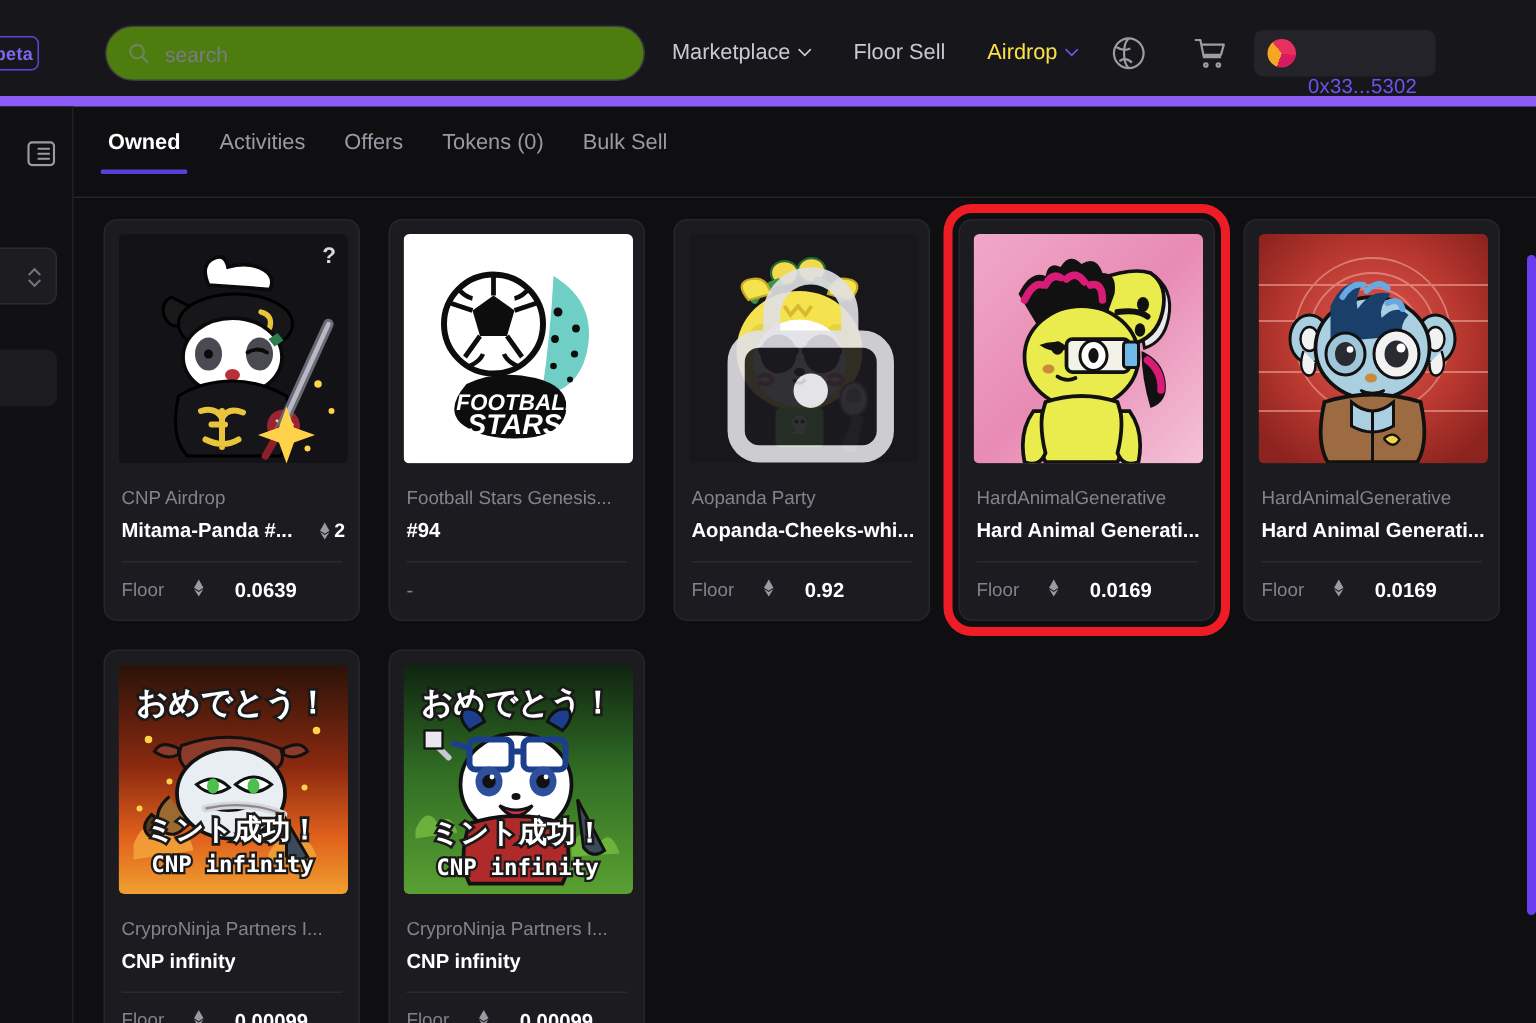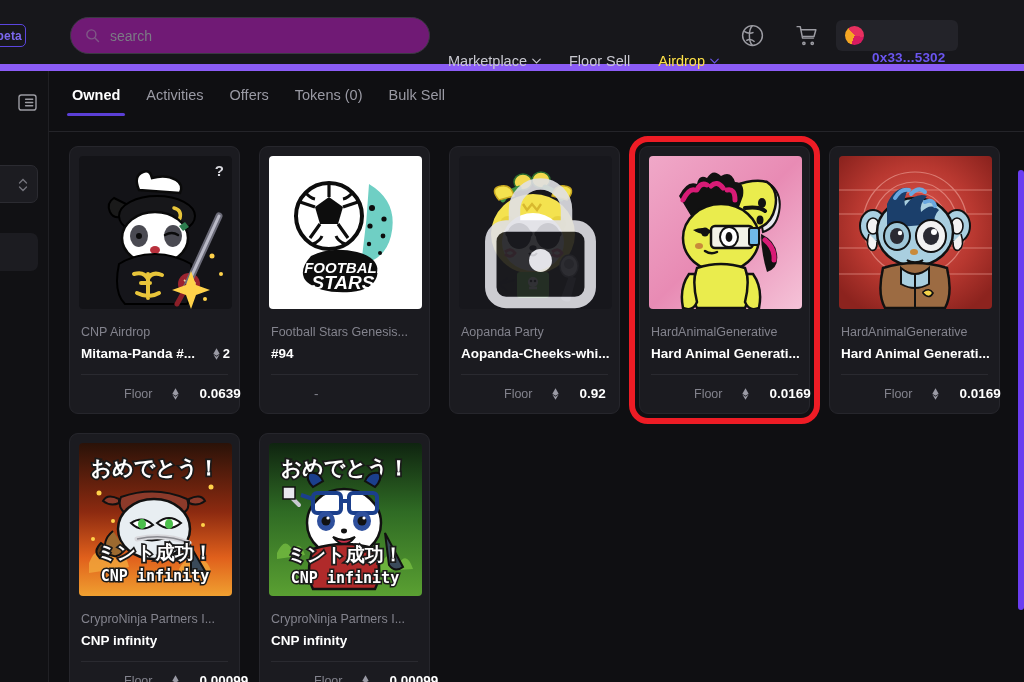--- a/index.html
+++ b/index.html
@@ -25,32 +25,32 @@
     color:#7b68ee; font-size:12px; font-weight:bold;
     display:flex; align-items:center; justify-content:flex-end;
     padding-right:3px; letter-spacing:0.2px;
     background:#17171b;
   }
   .search-box {
     position:absolute; left:70px; top:17px;
     width:360px; height:37px;
     border:1px solid #3a3a42; border-radius:19px;
     display:flex; align-items:center; padding:0 14px;
-    background:#701a75;
+    background:#4d7c0f;
     justify-content:space-between;
   }
   .search-icon { width:15px; height:15px; flex:none; margin-right:10px; opacity:.55; }
   .search-input {
     background:transparent; border:none; outline:none;
     color:#c9c9d1; font-size:14px; font-family:"Liberation Sans", sans-serif;
     width:100%;
   }
   .search-input::placeholder { color:#7b7b85; }
 
-  .nav-links { position:absolute; left:448px; top:0; height:69px; display:flex; align-items:flex-end; gap:0; }
+  .nav-links { position:absolute; left:448px; top:0; height:69px; display:flex; align-items:center; gap:0; }
   .nav-item {
     display:flex; align-items:center; gap:5px;
     color:#c9c9d1; font-size:14.5px; cursor:pointer;
     margin-right:28px; white-space:nowrap;
   }
   .nav-item.accent { color:#fde047; }
   .chev { width:9px; height:6px; flex:none; }
 
   .icon-btn {
     position:absolute; top:23px; width:25px; height:25px;
@@ -64,21 +64,21 @@
     height:31px; min-width:120px;
     background:#232329; border-radius:6px;
     display:flex; align-items:center; padding:0 12px 0 9px; gap:8px;
     cursor:pointer;
   }
   .wallet-avatar {
     width:19px; height:19px; border-radius:50%; flex:none;
     background:
       conic-gradient(from 200deg, #f5a623 0deg 120deg, #e8305f 120deg 260deg, #d81b60 260deg 360deg);
   }
-  .wallet-addr { color:#6b55f0; font-size:13.5px; font-weight:bold; letter-spacing:.2px;margin-top:44px; }
+  .wallet-addr { color:#6b55f0; font-size:13.5px; font-weight:normal; letter-spacing:.2px;margin-top:44px; }
 
   
   .left-rail {
     position:absolute; left:0; top:71px; width:49px; height:611px;
     background:#111114; border-right:1px solid #202024;
   }
   .rail-toggle {
     position:absolute; left:18px; top:23px; width:19px; height:17px;
     cursor:pointer; opacity:.75;
   }
@@ -145,23 +145,22 @@
   }
   .card-title {
     color:#ffffff; font-size:13.5px; font-weight:bold;
     white-space:nowrap; overflow:hidden; text-overflow:ellipsis;
   }
   .qty { display:flex; align-items:center; gap:3px; flex:none; }
   .qty-val { color:#ffffff; font-size:13px; font-weight:bold; }
   .eth-glyph { width:7px; height:12px; flex:none; }
   .card-divider { height:1px; background:#2a2a30; margin:13px 2px 0 2px; }
   .card-floor {
-    display:flex; align-items:center; gap:20px;
+    display:flex; gap:20px;
     padding:11px 2px 12px 2px;
-    margin-left:43px;
   }
   .floor-label { color:#83838d; font-size:12.5px; }
   .floor-val { color:#ffffff; font-size:13.5px; font-weight:bold; }
   .floor-dash { color:#83838d; font-size:13.5px; }
 
   
   .scrollbar {
     position:absolute; right:0; top:170px; width:6px; height:440px;
     background:#6a3df0; border-radius:3px;
   }

